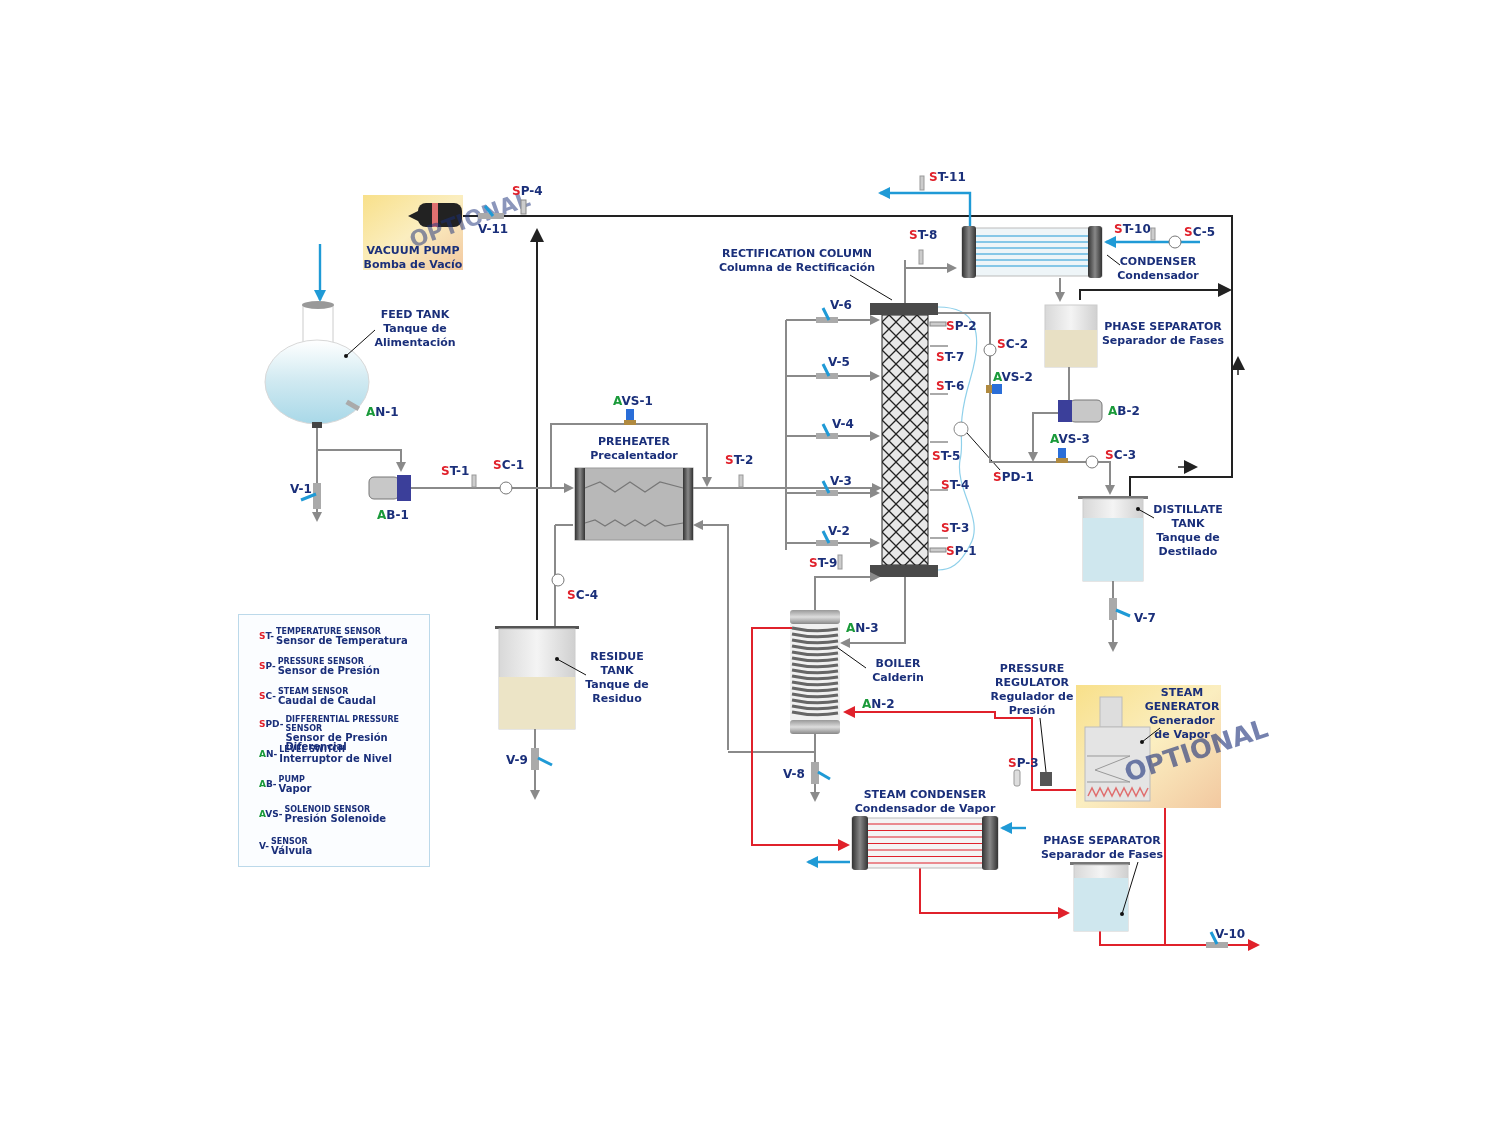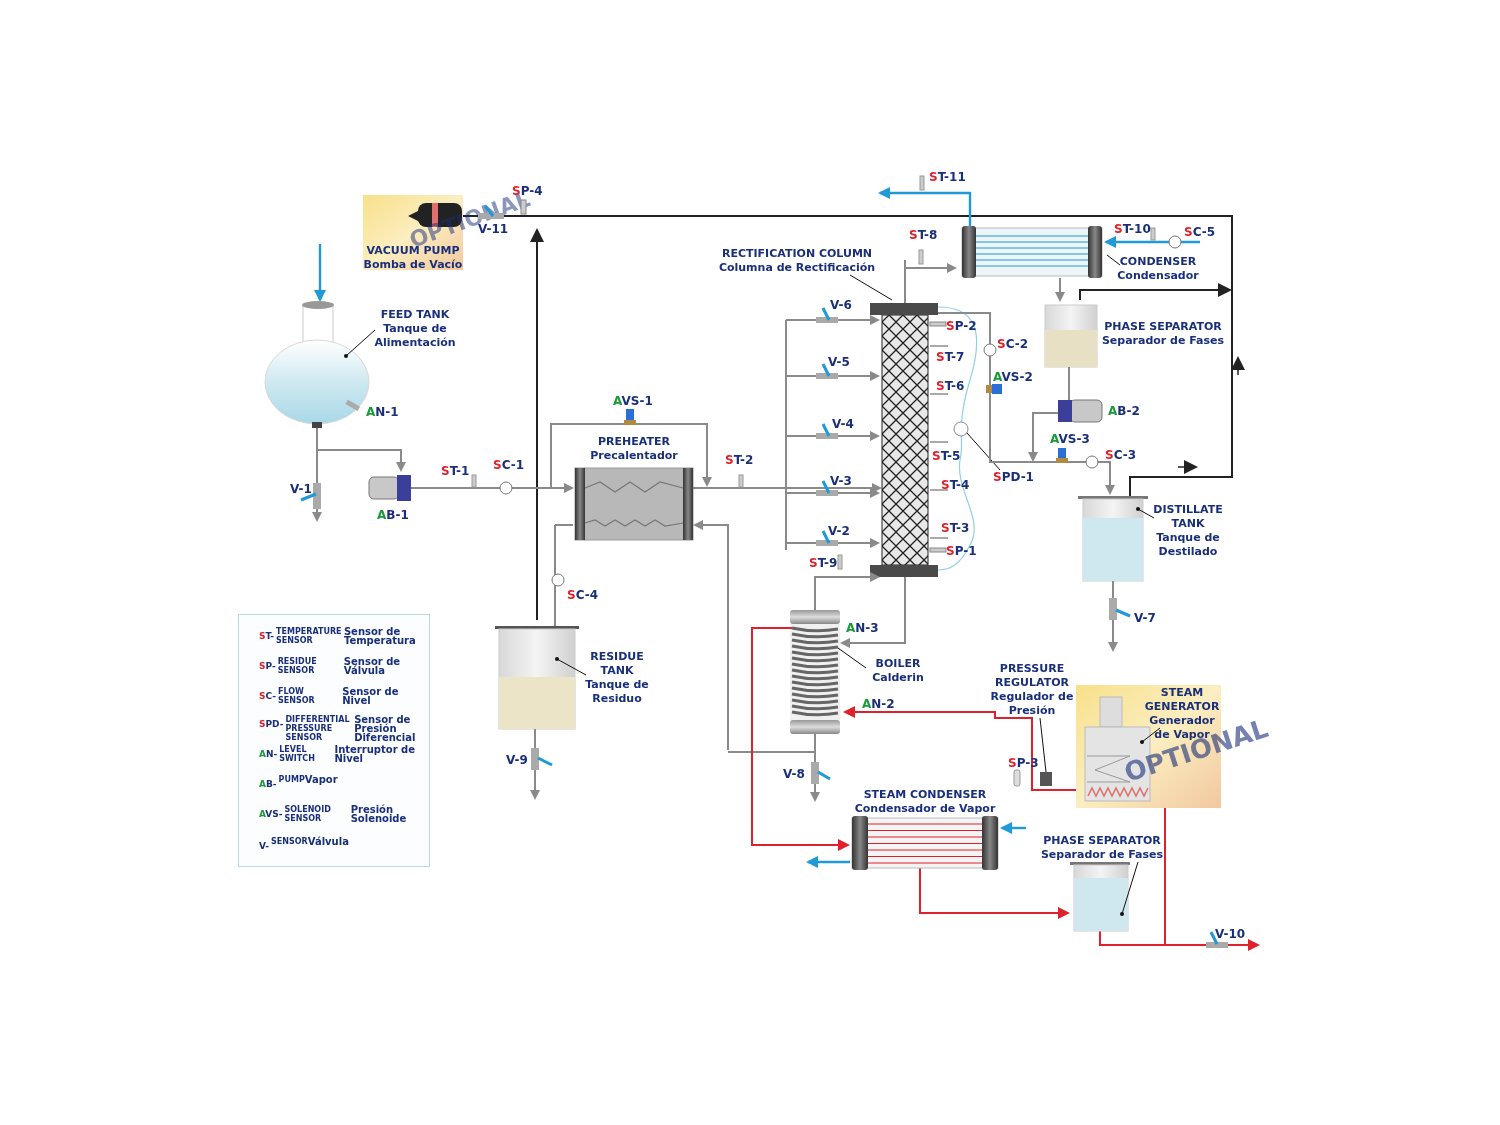--- a/index.html
+++ b/index.html
@@ -11,21 +11,21 @@
   .grn { fill:#1a9a3a; }
   .title { font-size:11px; }
   .sub { font-size:11px; font-weight:bold; }
   .pipe-g { stroke:#8a8a8a; stroke-width:2; fill:none; }
   .pipe-k { stroke:#222; stroke-width:2; fill:none; }
   .pipe-r { stroke:#e0212b; stroke-width:2; fill:none; }
   .pipe-b { stroke:#1f9ad6; stroke-width:2.4; fill:none; }
   .legend-box { position:absolute; left:238px; top:614px; width:190px; height:251px; border:1px solid #bcd9ea; background:#fbfdff; }
   .leg-row { position:absolute; left:20px; font-family:"DejaVu Sans", sans-serif; font-weight:bold; color:#1a2f7a; display:flex; align-items:flex-start; }
   .leg-code { font-size:9px; margin-top:4px; margin-right:2px; white-space:nowrap; }
-  .leg-text { display:flex; flex-direction:row; line-height:9px; }
+  .leg-text { display:flex; flex-direction:column; line-height:9px; }
   .leg-en { font-size:8px; }
   .leg-es { font-size:10px; }
   .cR { color:#e0212b; } .cG { color:#1a9a3a; }
 </style>
 </head>
 <body>
 
 <svg id="diagram" viewBox="0 0 1500 1125" xmlns="http://www.w3.org/2000/svg">
   <defs>
     <marker id="ag" markerWidth="10" markerHeight="10" refX="8" refY="5" orient="auto" markerUnits="userSpaceOnUse">
@@ -471,29 +471,29 @@
   <div class="leg-row" style="top:12px">
       <span class="leg-code"><span class="cR">S</span><span>T-</span></span>
       <span class="leg-text">
         <span class="leg-en">TEMPERATURE SENSOR</span>
         <span class="leg-es">Sensor de Temperatura</span>
       </span>
     </div>
   <div class="leg-row" style="top:42px">
       <span class="leg-code"><span class="cR">S</span><span>P-</span></span>
       <span class="leg-text">
-        <span class="leg-en">RESIDUE SENSOR</span>
-        <span class="leg-es">Sensor de Válvula</span>
+        <span class="leg-en">PRESSURE SENSOR</span>
+        <span class="leg-es">Sensor de Presión</span>
       </span>
     </div>
   <div class="leg-row" style="top:72px">
       <span class="leg-code"><span class="cR">S</span><span>C-</span></span>
       <span class="leg-text">
-        <span class="leg-en">FLOW SENSOR</span>
-        <span class="leg-es">Sensor de Nivel</span>
+        <span class="leg-en">STEAM SENSOR</span>
+        <span class="leg-es">Caudal de Caudal</span>
       </span>
     </div>
   <div class="leg-row" style="top:100px">
       <span class="leg-code"><span class="cR">S</span><span>PD-</span></span>
       <span class="leg-text">
         <span class="leg-en">DIFFERENTIAL PRESSURE SENSOR</span>
         <span class="leg-es">Sensor de Presión Diferencial</span>
       </span>
     </div>
   <div class="leg-row" style="top:130px">

